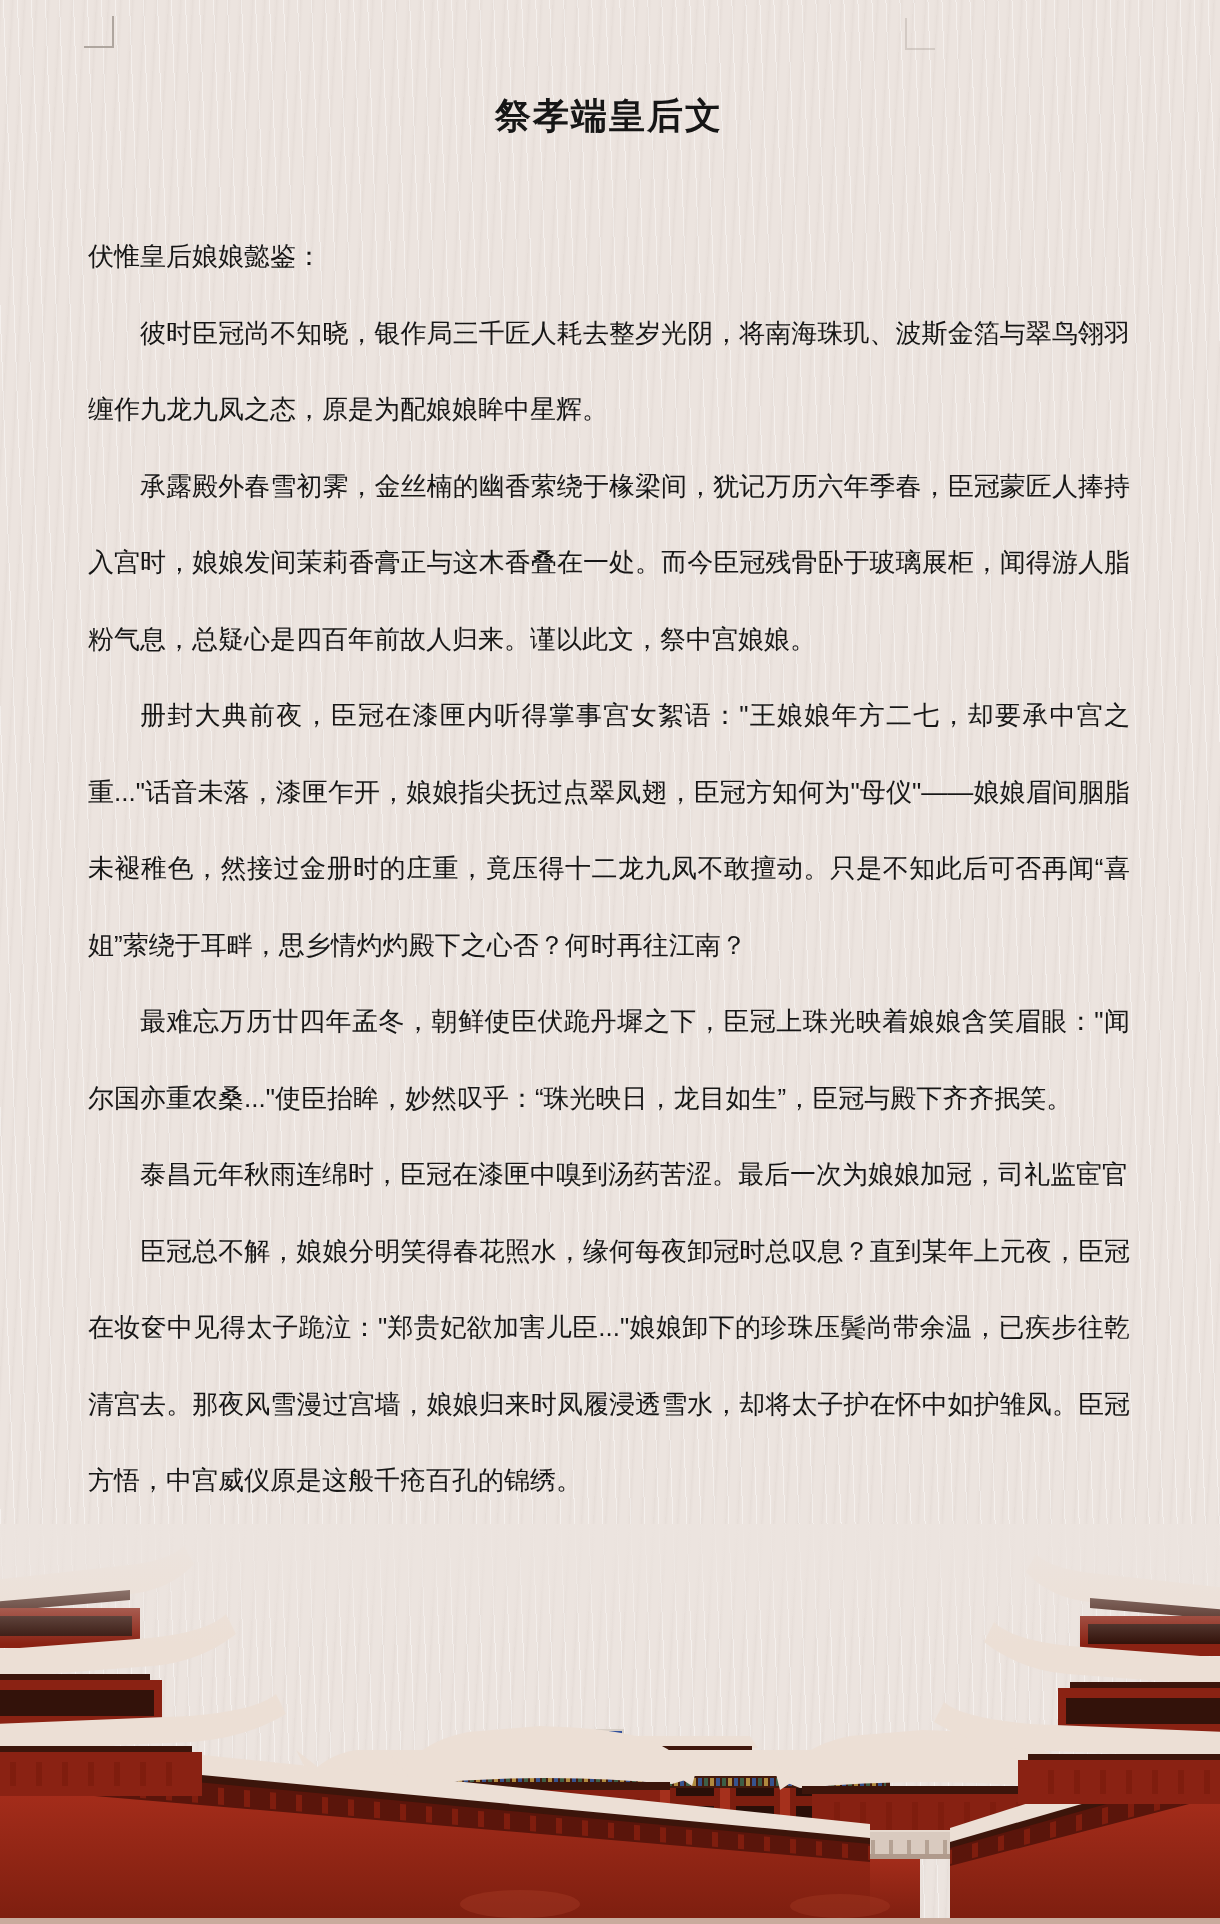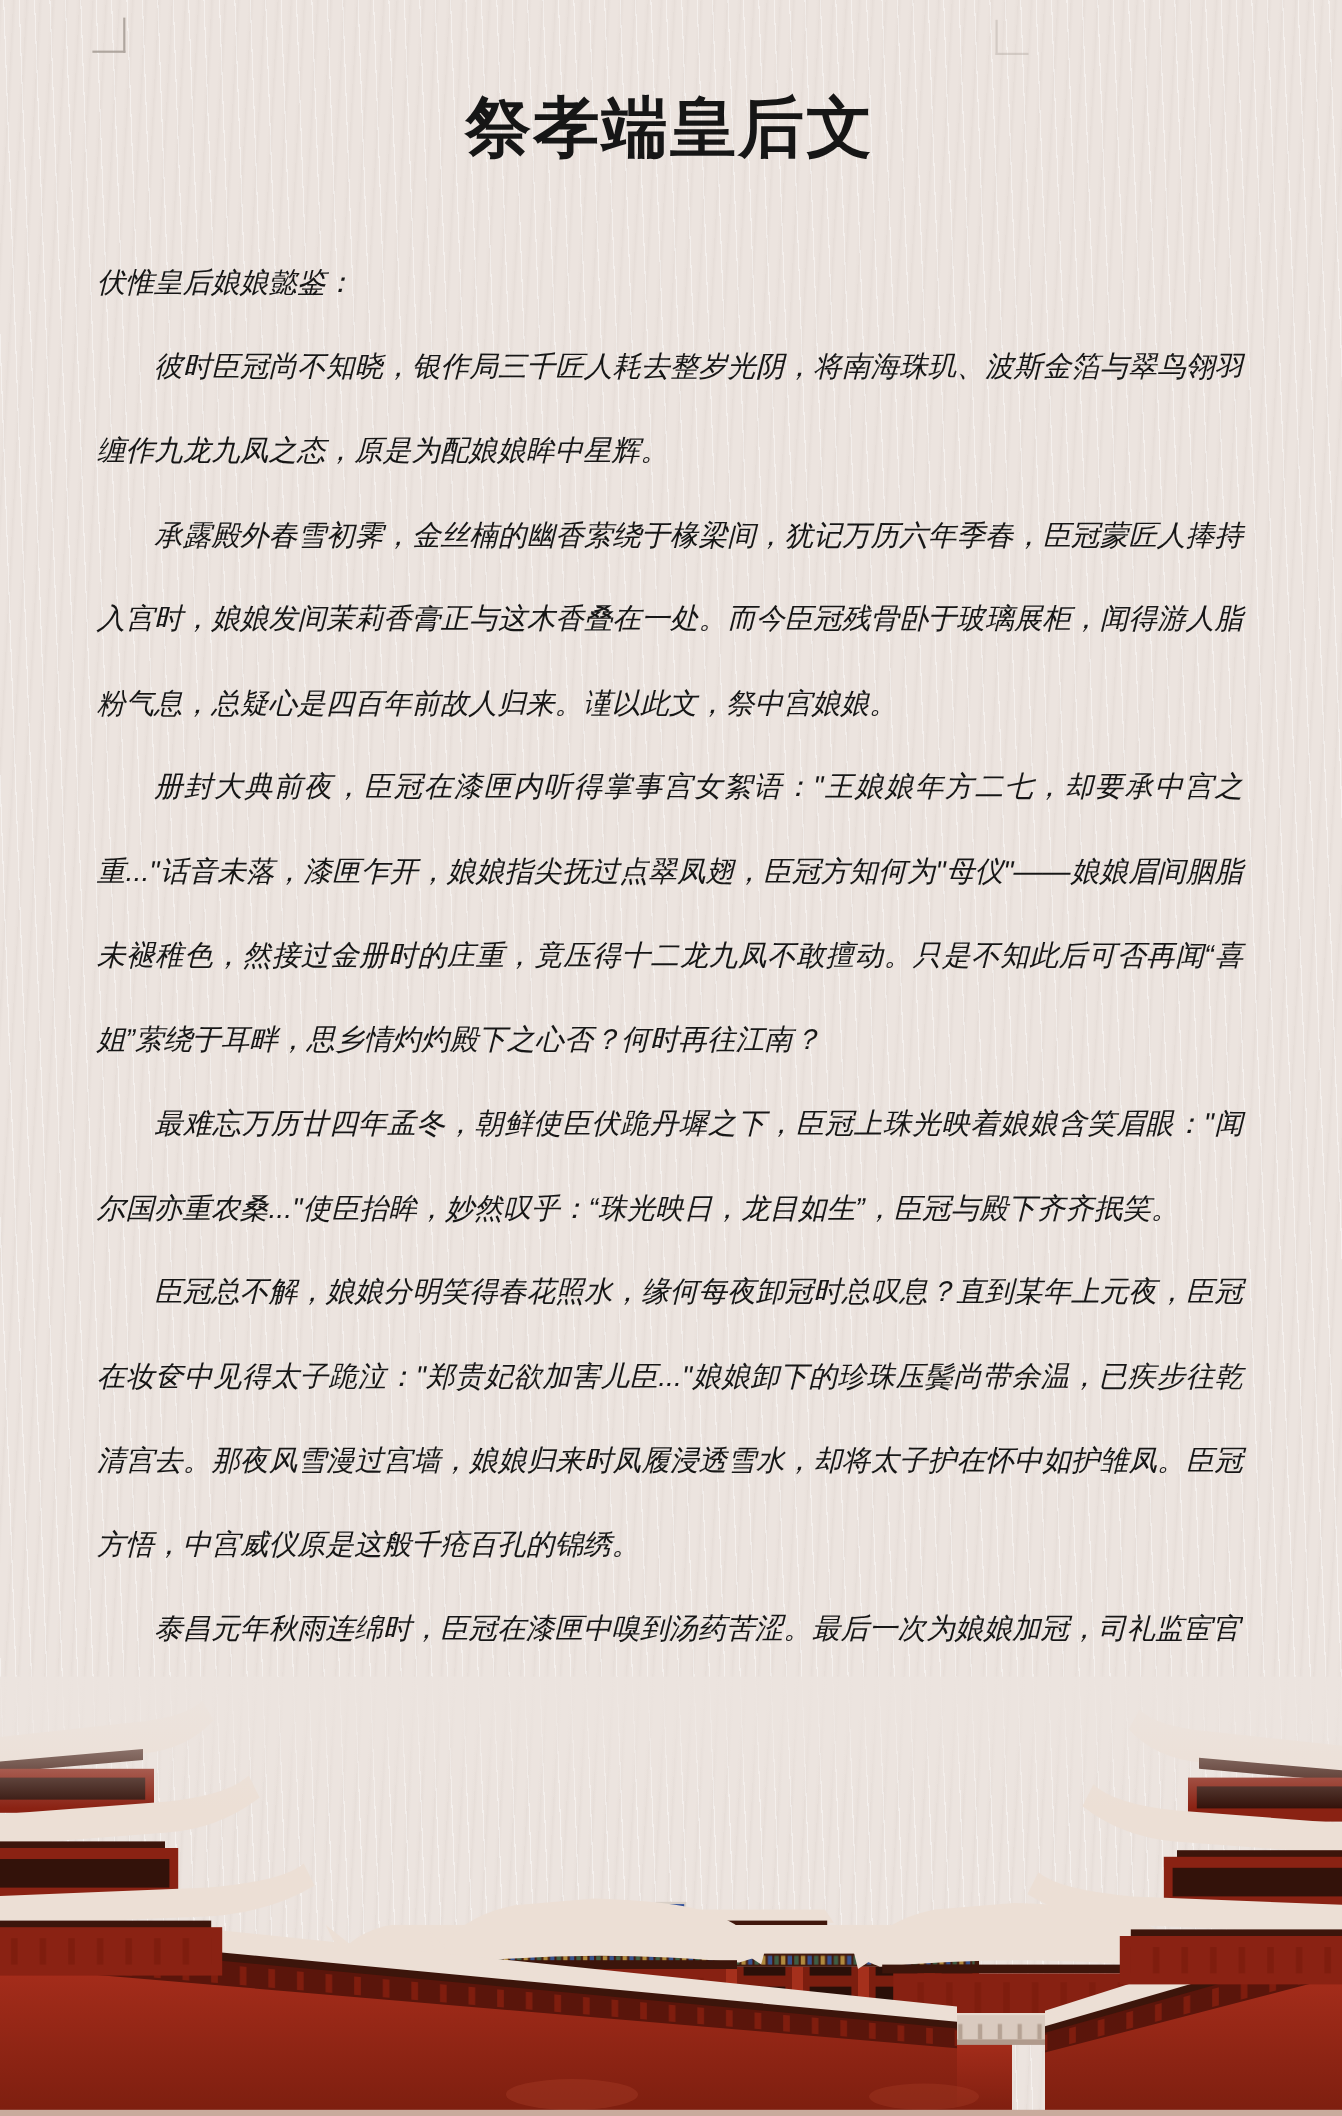--- a/index.html
+++ b/index.html
@@ -17,23 +17,23 @@
     background-image:
       repeating-linear-gradient(93deg, rgba(120,100,90,0.05) 0px, rgba(120,100,90,0) 3px, rgba(120,100,90,0) 9px, rgba(160,140,130,0.04) 12px),
       repeating-linear-gradient(88deg, rgba(255,255,255,0.45) 0 1px, rgba(255,255,255,0) 1px 14px);
   }
   .corner-mark{position:absolute; width:28px; height:30px; z-index:3;}
   .corner-mark-left{left:84px; top:16px; border-right:2px solid var(--corner-mark); border-bottom:2px solid var(--corner-mark); opacity:.85;}
   .corner-mark-right{left:905px; top:18px; border-left:2px solid var(--corner-mark); border-bottom:2px solid var(--corner-mark); opacity:.35;}
   .content{position:absolute; inset:0; z-index:2; padding:0 90px 0 88px; box-sizing:border-box;}
   .title{
     margin:86px 0 0 0; text-align:center; color:var(--ink);
-    font-size:60px; line-height:60px; font-weight:700; letter-spacing:2px;
+    font-size:36px; line-height:60px; font-weight:700; letter-spacing:2px;
   }
-  .body-text{margin-top:72px; color:var(--ink);font-style:italic;}
+  .body-text{margin-top:72px; color:var(--ink);}
   .salutation, .para{
     margin:0; font-size:26px; line-height:76.5px; font-weight:500;
     letter-spacing:0; text-align:justify; color:var(--ink);
   }
   .para{text-indent:2em;}
   .para.last{max-height:77px; overflow:hidden;}
   .photo{position:absolute; left:0; bottom:0; width:1220px; height:400px; z-index:1;}
   .photo svg{display:block; width:100%; height:100%;}
 </style>
 </head>
@@ -148,19 +148,19 @@
 
   <div class="content">
     <h1 class="title">祭孝端皇后文</h1>
     <div class="body-text">
       <p class="salutation">伏惟皇后娘娘懿鉴：</p>
       <div>
           <p class="para">彼时臣冠尚不知晓，银作局三千匠人耗去整岁光阴，将南海珠玑、波斯金箔与翠鸟翎羽缠作九龙九凤之态，原是为配娘娘眸中星辉。</p>
           <p class="para">承露殿外春雪初霁，金丝楠的幽香萦绕于椽梁间，犹记万历六年季春，臣冠蒙匠人捧持入宫时，娘娘发间茉莉香膏正与这木香叠在一处。而今臣冠残骨卧于玻璃展柜，闻得游人脂粉气息，总疑心是四百年前故人归来。谨以此文，祭中宫娘娘。</p>
           <p class="para">册封大典前夜，臣冠在漆匣内听得掌事宫女絮语："王娘娘年方二七，却要承中宫之重..."话音未落，漆匣乍开，娘娘指尖抚过点翠凤翅，臣冠方知何为"母仪"——娘娘眉间胭脂未褪稚色，然接过金册时的庄重，竟压得十二龙九凤不敢擅动。只是不知此后可否再闻“喜姐”萦绕于耳畔，思乡情灼灼殿下之心否？何时再往江南？</p>
           <p class="para">最难忘万历廿四年孟冬，朝鲜使臣伏跪丹墀之下，臣冠上珠光映着娘娘含笑眉眼："闻尔国亦重农桑..."使臣抬眸，妙然叹乎：“珠光映日，龙目如生”，臣冠与殿下齐齐抿笑。</p>
+          <p class="para last">泰昌元年秋雨连绵时，臣冠在漆匣中嗅到汤药苦涩。最后一次为娘娘加冠，司礼监宦官</p>
           <p class="para">臣冠总不解，娘娘分明笑得春花照水，缘何每夜卸冠时总叹息？直到某年上元夜，臣冠在妆奁中见得太子跪泣："郑贵妃欲加害儿臣..."娘娘卸下的珍珠压鬓尚带余温，已疾步往乾清宫去。那夜风雪漫过宫墙，娘娘归来时凤履浸透雪水，却将太子护在怀中如护雏凤。臣冠方悟，中宫威仪原是这般千疮百孔的锦绣。</p>
-          <p class="para last">泰昌元年秋雨连绵时，臣冠在漆匣中嗅到汤药苦涩。最后一次为娘娘加冠，司礼监宦官</p>
         </div>
     </div>
   </div>
 
 </div>
 
 </body></html>

